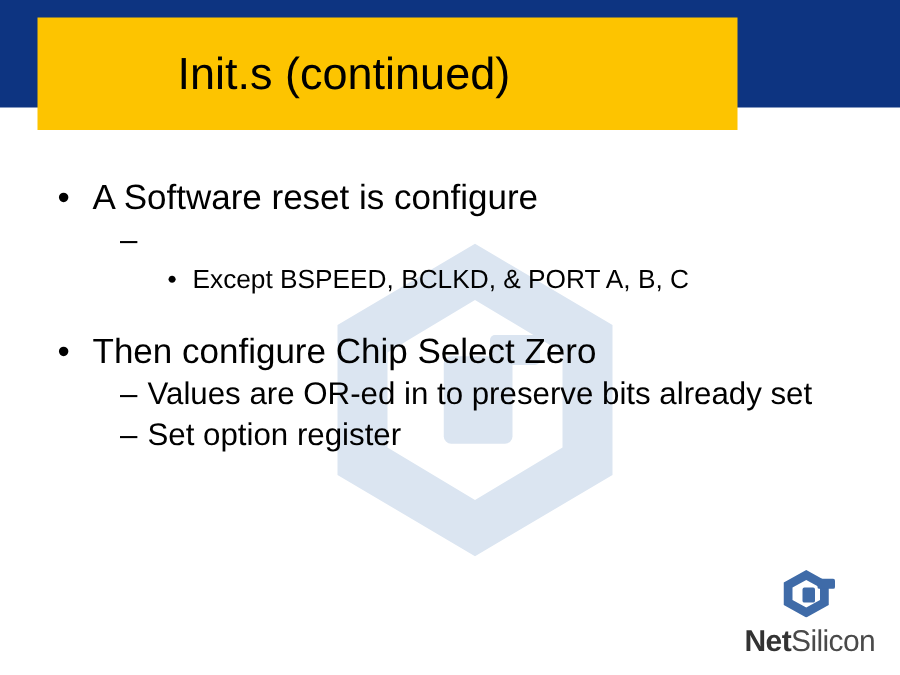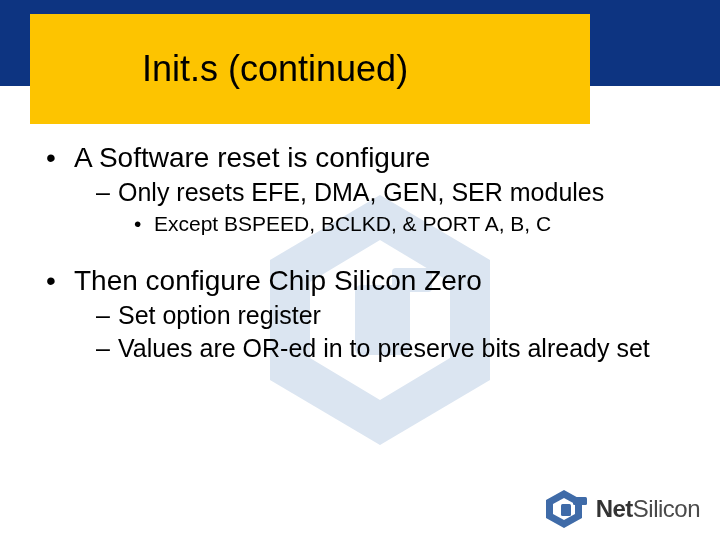--- a/index.html
+++ b/index.html
@@ -1,33 +1,33 @@
 <!DOCTYPE html>
 <html><head>
 <meta charset="utf-8">
 <style>
   * { margin: 0; padding: 0; box-sizing: border-box; }
   html, body { width: 720px; height: 540px; font-family: Arial, Helvetica, sans-serif; background: #ffffff; }
   .slide { position: relative; width: 720px; height: 540px; background: #ffffff; overflow: hidden; }
   .stripe { position: absolute; top: 0; left: 0; width: 720px; height: 86px; background: #0d3481; }
-  .title-box { position: absolute; top: 14px; left: 30px; width: 560px; height: 110px; background: #fdc400; display: flex; align-items: center; padding-left: 112px; }
+  .title-box { position: absolute; top: 14px; left: 30px; width: 560px; height: 90px; background: #fdc400; display: flex; align-items: center; padding-left: 112px; }
   .title-text { font-size: 36px; color: #000; font-weight: 400; }
   .body { position: absolute; top: 140px; left: 50px; width: 620px; }
   ul { list-style: none; }
   .lvl1 > li { font-size: 28px; color: #000; margin-bottom: 6px; line-height: 1.25; }
   .lvl1 > li::before { content: "•"; display: inline-block; width: 28px; margin-left: -4px; }
   .lvl2 { margin-left: 46px; margin-top: 2px; }
   .lvl2 > li { font-size: 25px; color: #000; line-height: 1.25; margin-bottom: 2px; }
   .lvl2 > li::before { content: "–"; display: inline-block; width: 22px; }
   .lvl3 { margin-left: 38px; margin-top: 2px; margin-bottom: 25px; }
   .lvl3 > li { font-size: 21px; color: #000; line-height: 1.3; }
   .lvl3 > li::before { content: "•"; display: inline-block; width: 20px; }
   .wm { position: absolute; top: 190px; left: 240px; opacity: 1; }
   .wm svg { width: 280px; height: 260px; }
-  .logo { position: absolute; bottom: 12px; right: 20px; display: flex; align-items: center; gap: 6px; }
+  .logo { position: absolute; bottom: 12px; right: 20px; display: flex; align-items: center; gap: 6px; flex-direction: column; }
   .logo-text { font-size: 24px; color: #4a4a4a; font-weight: 400; letter-spacing: -0.5px; }
   .logo-text b { font-weight: 700; color: #333; }
   .logo-mark svg { width: 46px; height: 38px; display: block; }
 </style>
 </head>
 <body>
 
 <div class="slide">
   <div class="stripe"></div>
   <div class="title-box">
@@ -41,31 +41,31 @@
         <rect x="115" y="95" width="55" height="70" rx="6"></rect>
         <rect x="152" y="78" width="40" height="24" rx="4"></rect>
       </g>
     </svg>
   </div>
 
   <div class="body">
     <ul class="lvl1">
       <li><span>A Software reset is configure</span>
         <ul class="lvl2">
-          <li><span>Only resets EFE, DMA, GEN, SER modules</span>
+          <li>
             <ul class="lvl3">
               <li><span>Except BSPEED, BCLKD, &amp; PORT A, B, C</span></li>
             </ul>
           </li>
         </ul>
       </li>
-      <li><span>Then configure Chip Silicon Zero</span>
+      <li><span>Then configure Chip Select Zero</span>
         <ul class="lvl2">
+          <li><span>Values are OR-ed in to preserve bits already set</span></li>
           <li><span>Set option register</span></li>
-          <li><span>Values are OR-ed in to preserve bits already set</span></li>
         </ul>
       </li>
     </ul>
   </div>
 
   <div class="logo">
     <span class="logo-mark">
       <svg viewBox="0 0 46 38">
         <g fill="#3f6ba8">
           <path d="M2 10 L20 0 L38 10 L38 28 L20 38 L2 28 Z M9 14 L20 8 L31 14 L31 24 L20 30 L9 24 Z" fill-rule="evenodd"></path>

